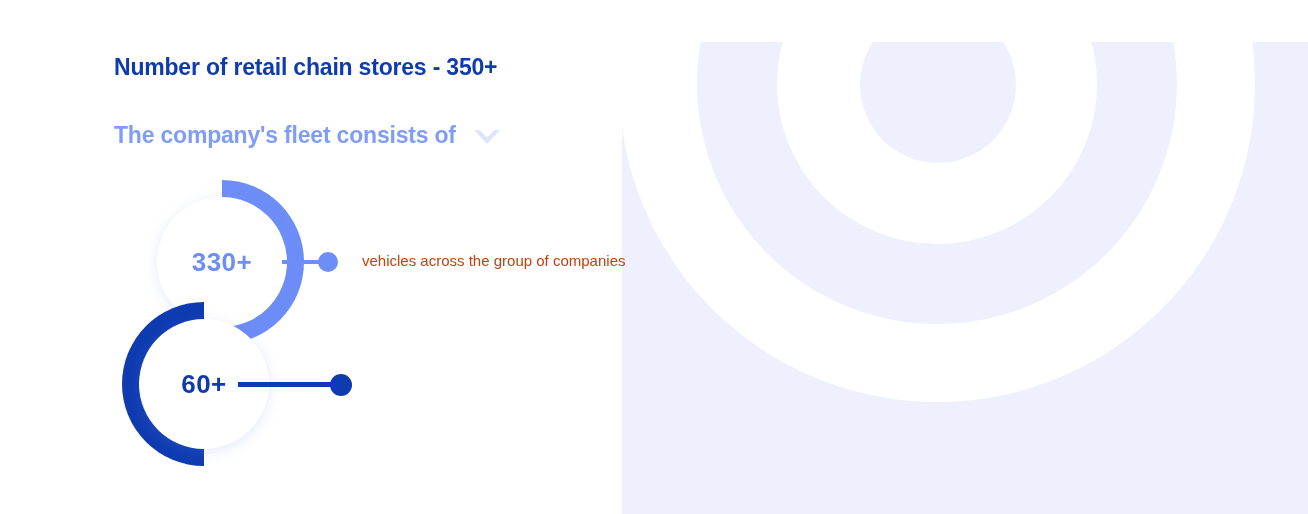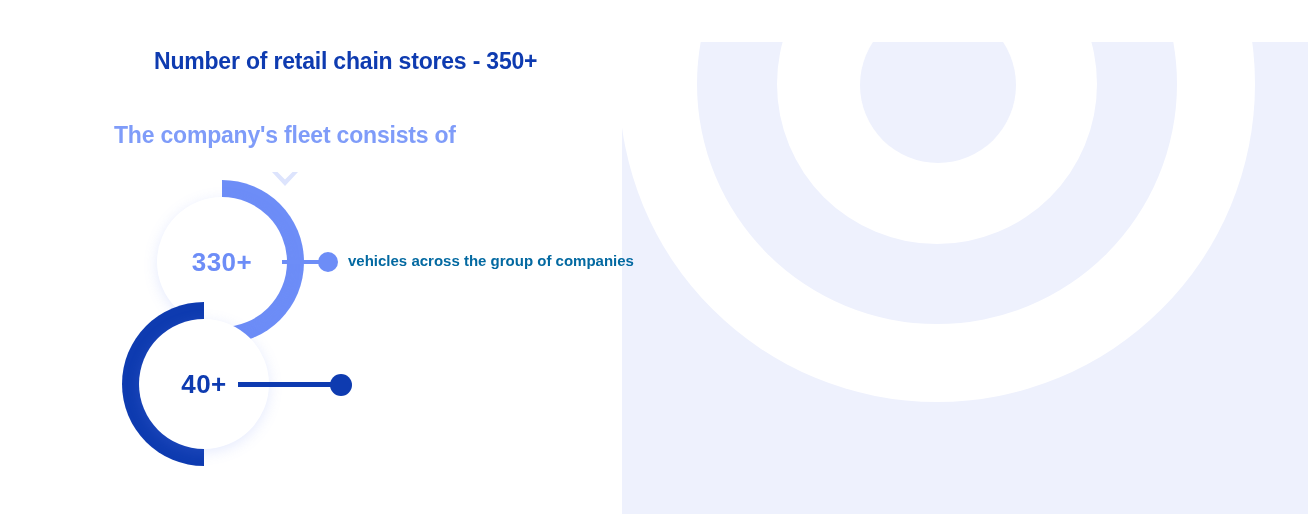--- a/index.html
+++ b/index.html
@@ -58,36 +58,34 @@
   .ring-core-tint {
     left: 238px;  top: -35px;
     width: 156px; height: 156px;
     background: #eef1fd;
   }
 
   
   .title {
     position: absolute;
     left: 114px;
-    top: 48px;
+    top: 54px;
     font-size: 23px;
     font-weight: bold;
     letter-spacing: -0.2px;
     color: #0e3bb0;
     white-space: nowrap;
-    margin-left: 40px;
   }
   .subtitle-row {
     position: absolute;
     left: 114px;
     top: 122px;
     display: flex;
     align-items: center;
     gap: 16px;
-    flex-direction: column;
   }
   .subtitle {
     font-size: 23px;
     font-weight: bold;
     letter-spacing: -0.2px;
     color: #7f9cf9;
     white-space: nowrap;
   }
   .chevron-down-icon {
     display: block;
@@ -140,26 +138,26 @@
   }
   #item-fleet-total .connector-dot {
     position: absolute;
     left: 178px; top: 72px;
     width: 20px; height: 20px;
     border-radius: 50%;
     background: #6d8df7;
   }
   #item-fleet-total .item-label {
     position: absolute;
-    left: 208px; top: 70px;
+    left: 222px; top: 70px;
     width: 470px;
     font-size: 15px;
-    font-weight: bold;
+    font-weight: normal;
     line-height: 1.45;
-    color: #0369a1;
+    color: #c2410c;
   }
 
   
   #item-fleet-assessed { left: 122px; top: 302px; width: 760px; height: 168px; }
   #item-fleet-assessed .donut {
     left: 0; top: 0; width: 164px; height: 164px;
     background: conic-gradient(from 180deg,
         #0e3bb0 0deg 180deg,
         rgba(255,255,255,0) 180deg 360deg);
   }
@@ -220,19 +218,19 @@
       <span class="donut-value">330+</span>
     </div>
     <div class="connector-line"></div>
     <div class="connector-dot"></div>
     <div class="item-label">vehicles across the group of companies</div>
   </div>
 
   <div class="donut-item" id="item-fleet-assessed">
     <div class="donut"></div>
     <div class="donut-hole">
-      <span class="donut-value">40+</span>
+      <span class="donut-value">60+</span>
     </div>
     <div class="connector-line"></div>
     <div class="connector-dot"></div>
   </div>
 
 </div>
 
 </body></html>

